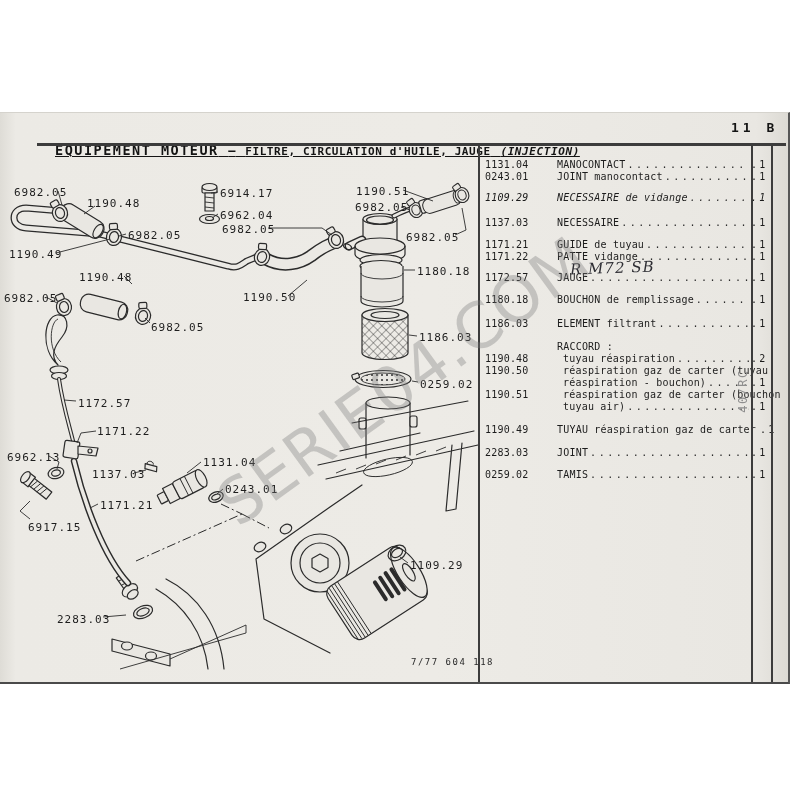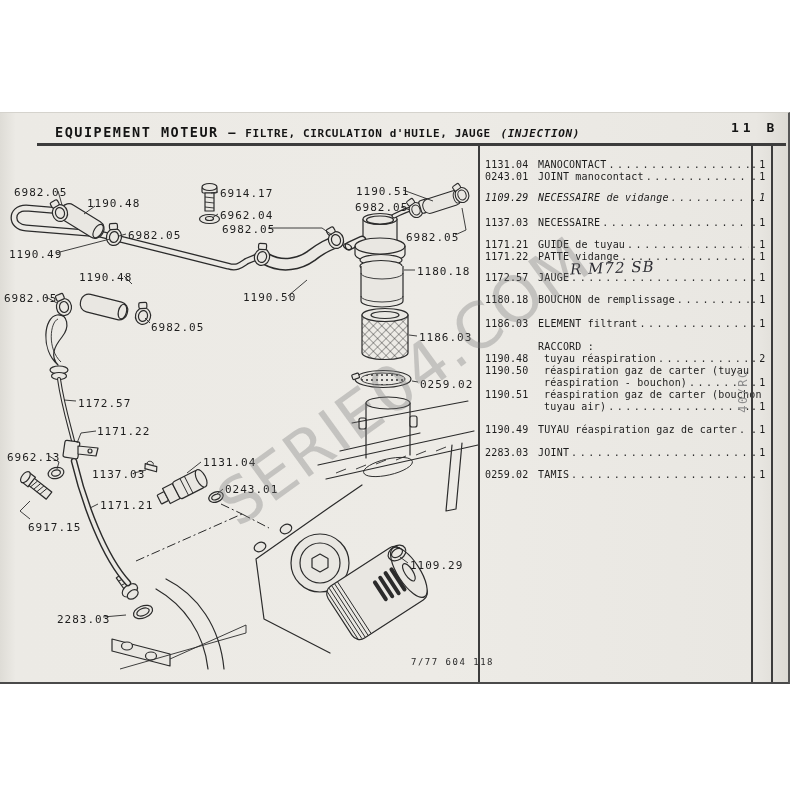--- a/index.html
+++ b/index.html
@@ -5,34 +5,34 @@
   html,body{margin:0;padding:0;}
   body{
     width:800px;height:800px;position:relative;background:#ffffff;
     font-family:"DejaVu Sans Mono", monospace;overflow:hidden;
   }
   .paper{
     position:absolute;left:0;top:112px;width:788px;height:569px;
     background:linear-gradient(90deg,#dedcd6 0,#eceae5 2%,#edebe6 55%,#e9e7e2 96%,#dcdad4 100%);
     border-right:2px solid #565656;border-bottom:2px solid #4a4a4a;border-top:1px solid #d5d3cd;
   }
-  .title{position:absolute;left:55px;top:9px;white-space:nowrap;color:#141414;z-index:2;}
+  .title{position:absolute;left:55px;top:27px;white-space:nowrap;color:#141414;z-index:2;text-decoration:underline;}
   .t-main{font-size:13.5px;font-weight:bold;letter-spacing:1.5px;}
   .t-sep{font-size:12px;font-weight:bold;}
   .t-sub{font-size:11px;font-weight:bold;letter-spacing:.6px;}
   .t-ital{font-size:11px;font-weight:bold;font-style:italic;letter-spacing:.6px;}
   .page-code{position:absolute;left:731px;top:7px;font-size:13px;font-weight:bold;letter-spacing:4px;color:#141414;z-index:2;}
   .rule-h{position:absolute;left:37px;top:30px;width:749px;height:2.5px;background:#3c3c3c;z-index:3;}
   .vline{position:absolute;top:31px;height:538px;width:1.5px;background:#3c3c3c;z-index:3;}
   .v-div{left:478px;} .v-qty1{left:751px;} .v-qty2{left:771px;}
 
   .plist{position:absolute;left:485px;top:0;width:286px;z-index:2;color:#1c1c1c;}
   .row{position:absolute;left:0;display:flex;width:286px;font-size:10px;line-height:11px;letter-spacing:.2px;white-space:nowrap;}
   .num{flex:none;width:53px;}
-  .pname{flex:none;}
+  .pname{flex:none;margin-left:19px;}
   .ind{padding-left:6px;}
   .it{font-style:italic;}
   .leader{flex:1;overflow:hidden;white-space:nowrap;letter-spacing:2.5px;margin-left:2px;color:#2c2c2c;min-width:0;}
   .leader::before{content:"..........................................................................";}
   .qty{flex:none;width:20px;padding-left:2px;}
   .qty:not(:empty)::before{content:".";padding-right:2px;}
 
   .dlabel{position:absolute;font-size:11px;letter-spacing:1px;color:#1e1e1e;white-space:nowrap;z-index:2;}
   .drawnum{position:absolute;left:411px;top:544px;font-size:9px;letter-spacing:1.5px;color:#2a2a2a;z-index:2;}
   .handnote{

